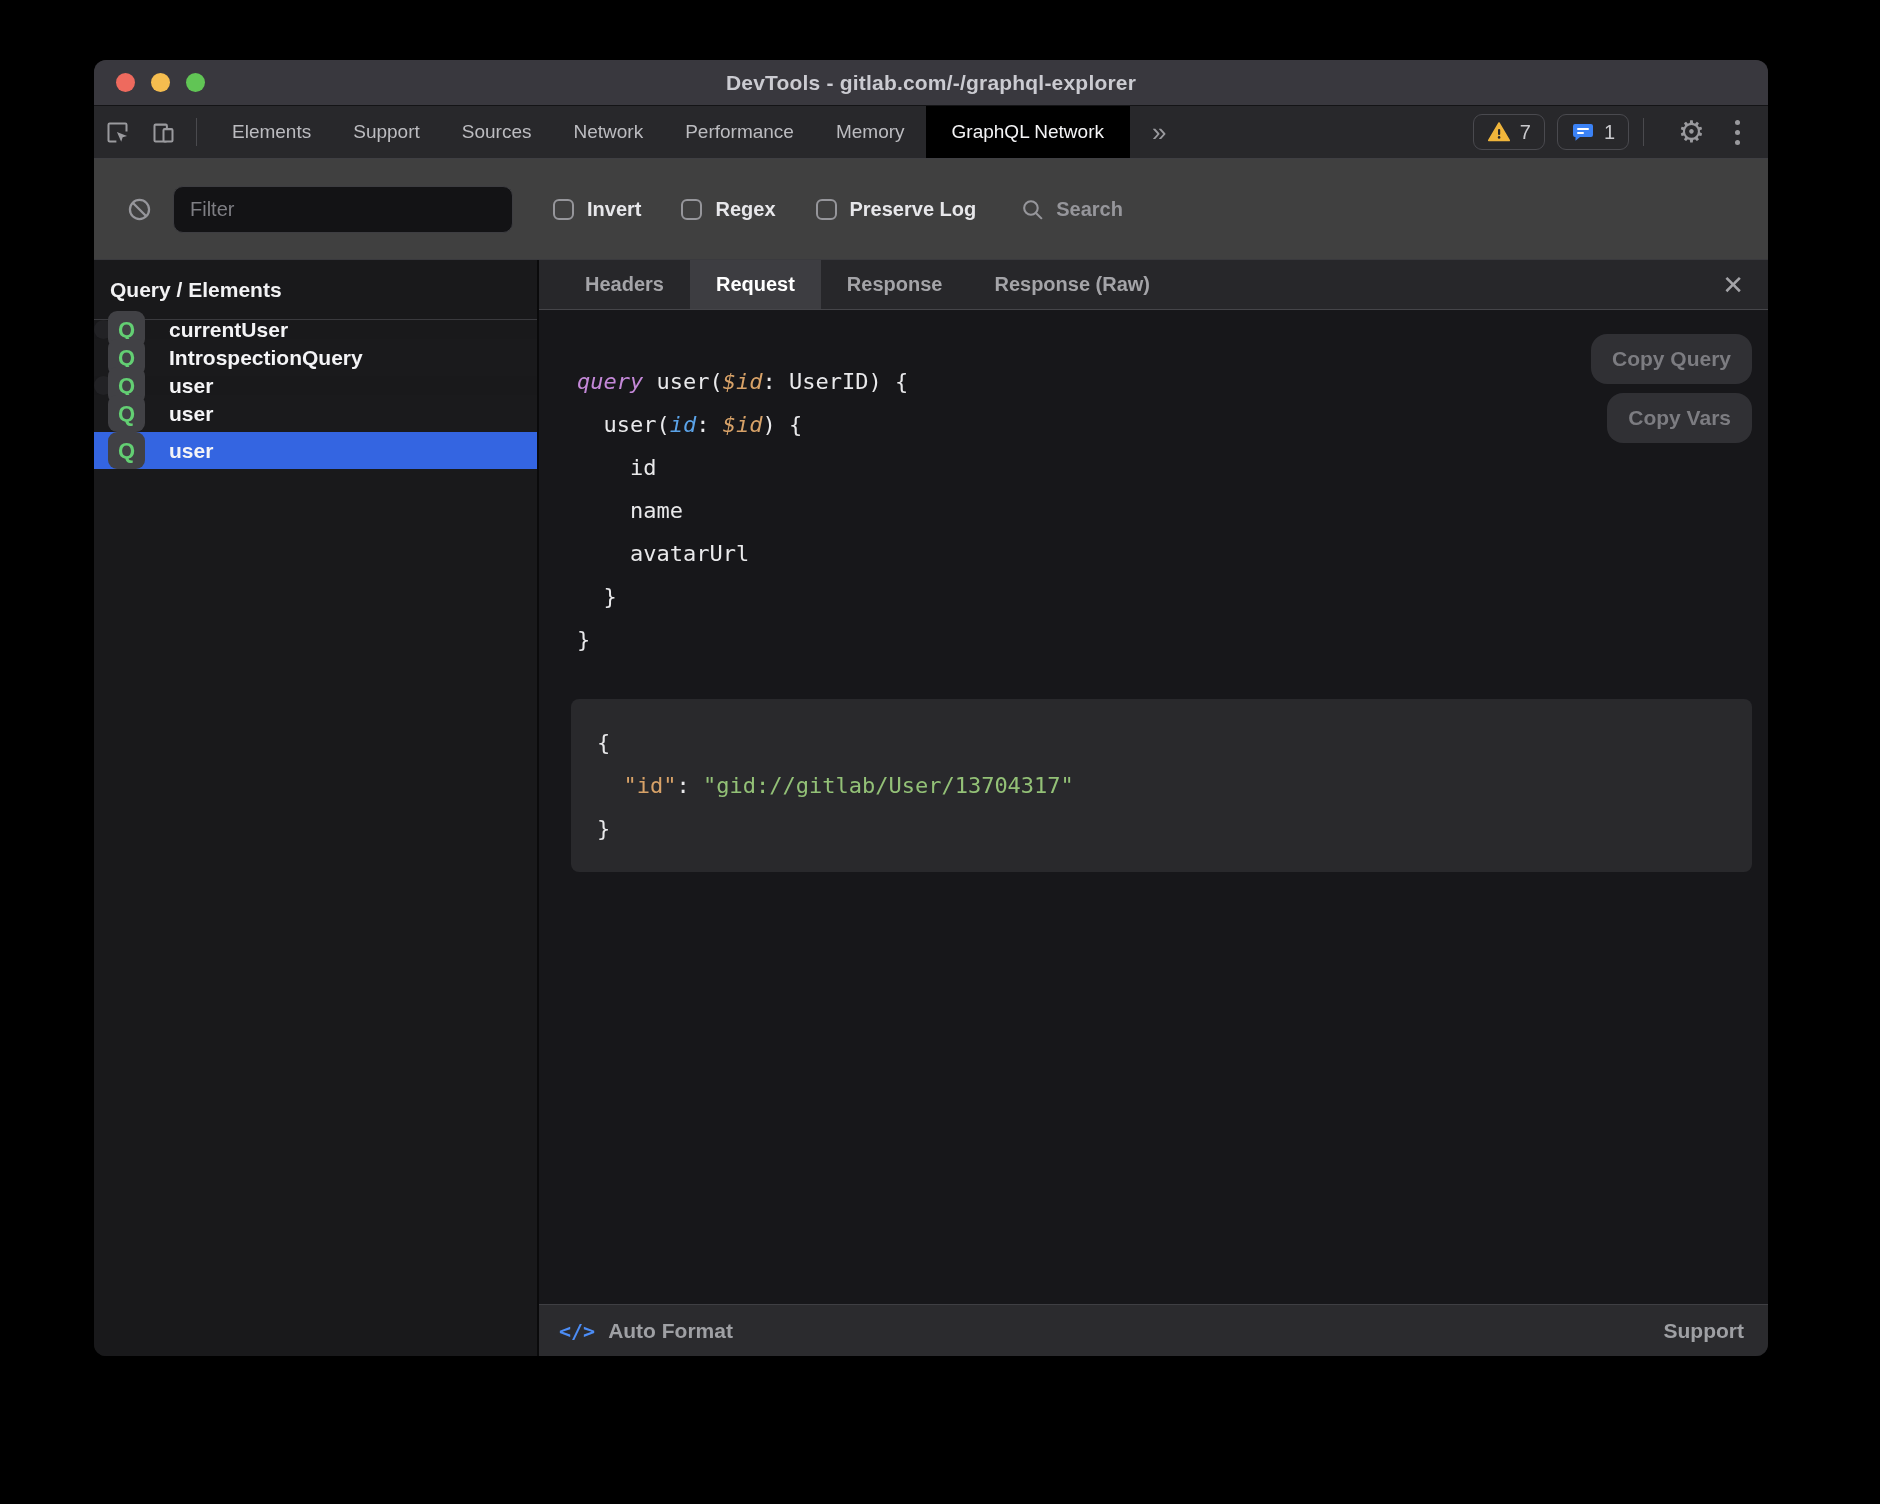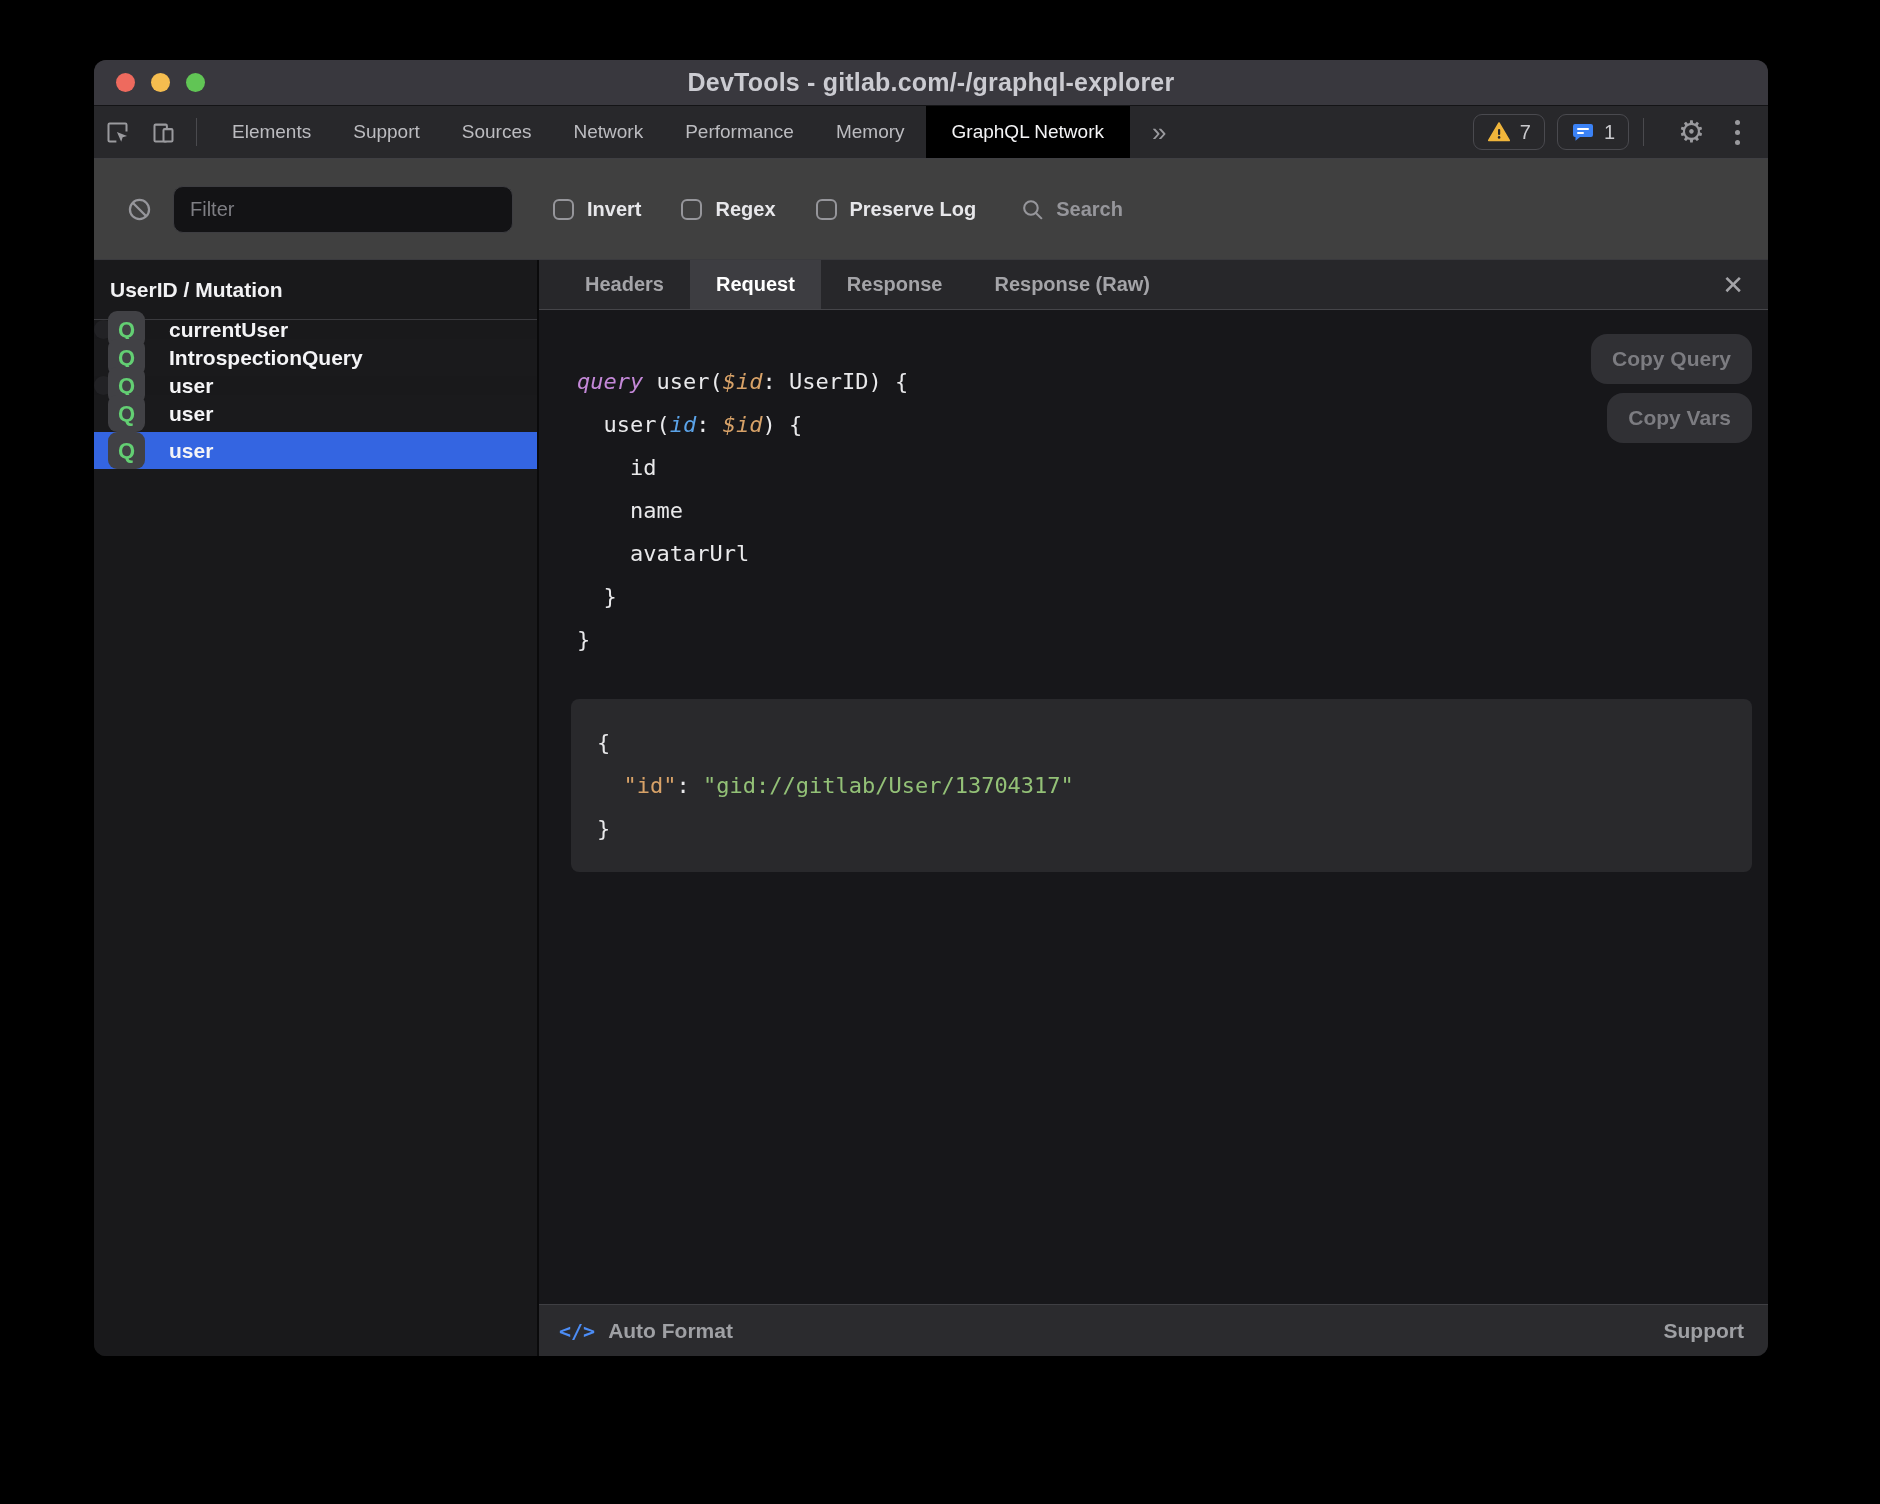--- a/index.html
+++ b/index.html
@@ -7,21 +7,21 @@
     font-family:"Liberation Sans", sans-serif; }
 
   .window { position:absolute; left:94px; top:60px; width:1674px; height:1296px;
     background:#19191b; border-radius:12px; overflow:hidden; display:flex; flex-direction:column; }
 
   
   .titlebar { flex:0 0 46px; background:#39383e; border-bottom:1px solid #141416;
     display:flex; align-items:center; justify-content:center; position:relative; }
   .traffic { position:absolute; left:22px; top:0; height:100%; display:flex; align-items:center; gap:16px; }
   .light { width:19px; height:19px; border-radius:50%; }
-  .title { font-weight:bold; font-size:25px; color:#cbcbd1; letter-spacing:.2px; }
+  .title { font-weight:bold; font-size:21px; color:#cbcbd1; letter-spacing:.2px; }
 
   
   .toolbar { flex:0 0 53px; background:#28282b; border-bottom:1px solid #3f3f43;
     display:flex; align-items:center; padding-left:8px; }
   .tb-icon { width:30px; height:30px; display:flex; align-items:center; justify-content:center; margin-right:16px; }
   .vsep { width:1px; height:28px; background:#4a4a4e; margin:0 14px 0 2px; flex:0 0 1px; }
   .tb-tabs { display:flex; height:100%; align-items:center; }
   .tb-tab { height:100%; display:flex; align-items:center; padding:0 21px;
     font-size:19px; color:#bcbcc0; white-space:nowrap; }
   .tb-active { height:100%; display:flex; align-items:center; padding:0 26px;
@@ -191,21 +191,21 @@
           <line x1="15.5" y1="15.5" x2="21" y2="21"></line>
         </svg>
       </span>
       <span class="search-label">Search</span>
     </div>
   </div>
 
   <div class="main">
 
     <div class="sidebar">
-      <div class="side-header">UserID / Mutation</div>
+      <div class="side-header">Query / Elements</div>
       <div>
           <div class="side-row light">
             <span class="qbadge">Q</span>
             <span class="side-label">currentUser</span>
           </div>
           <div class="side-row dark">
             <span class="qbadge">Q</span>
             <span class="side-label">IntrospectionQuery</span>
           </div>
           <div class="side-row light">

